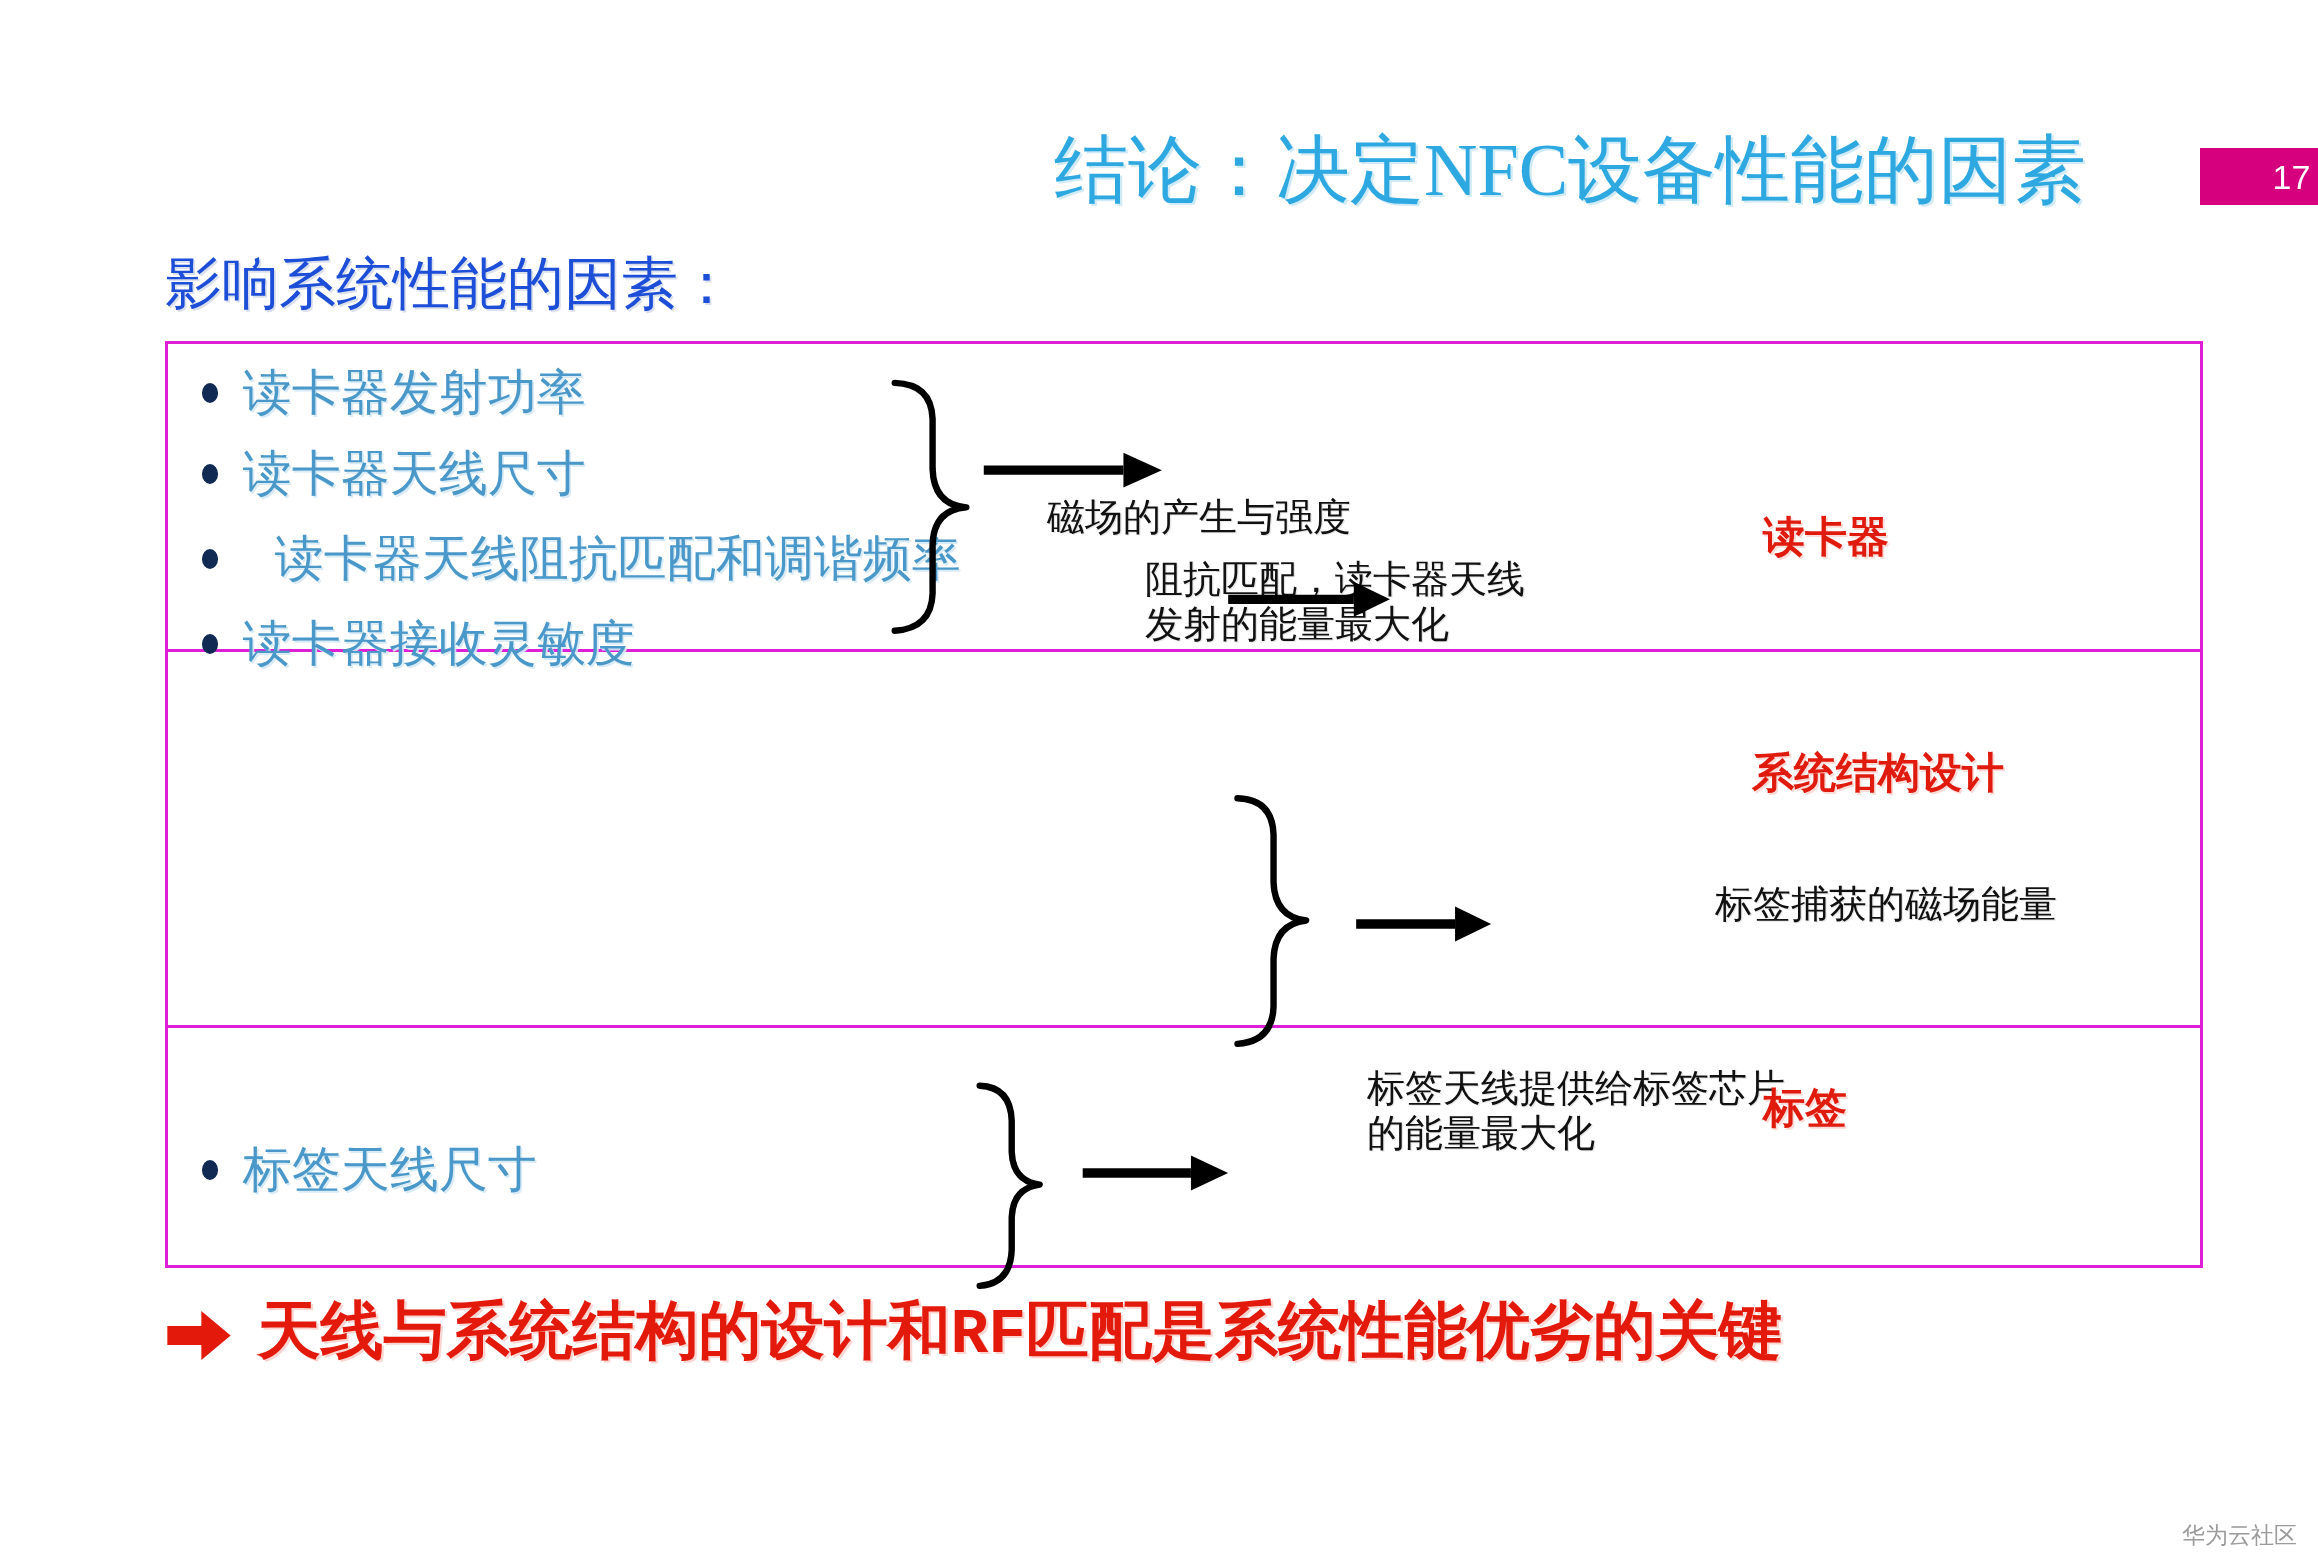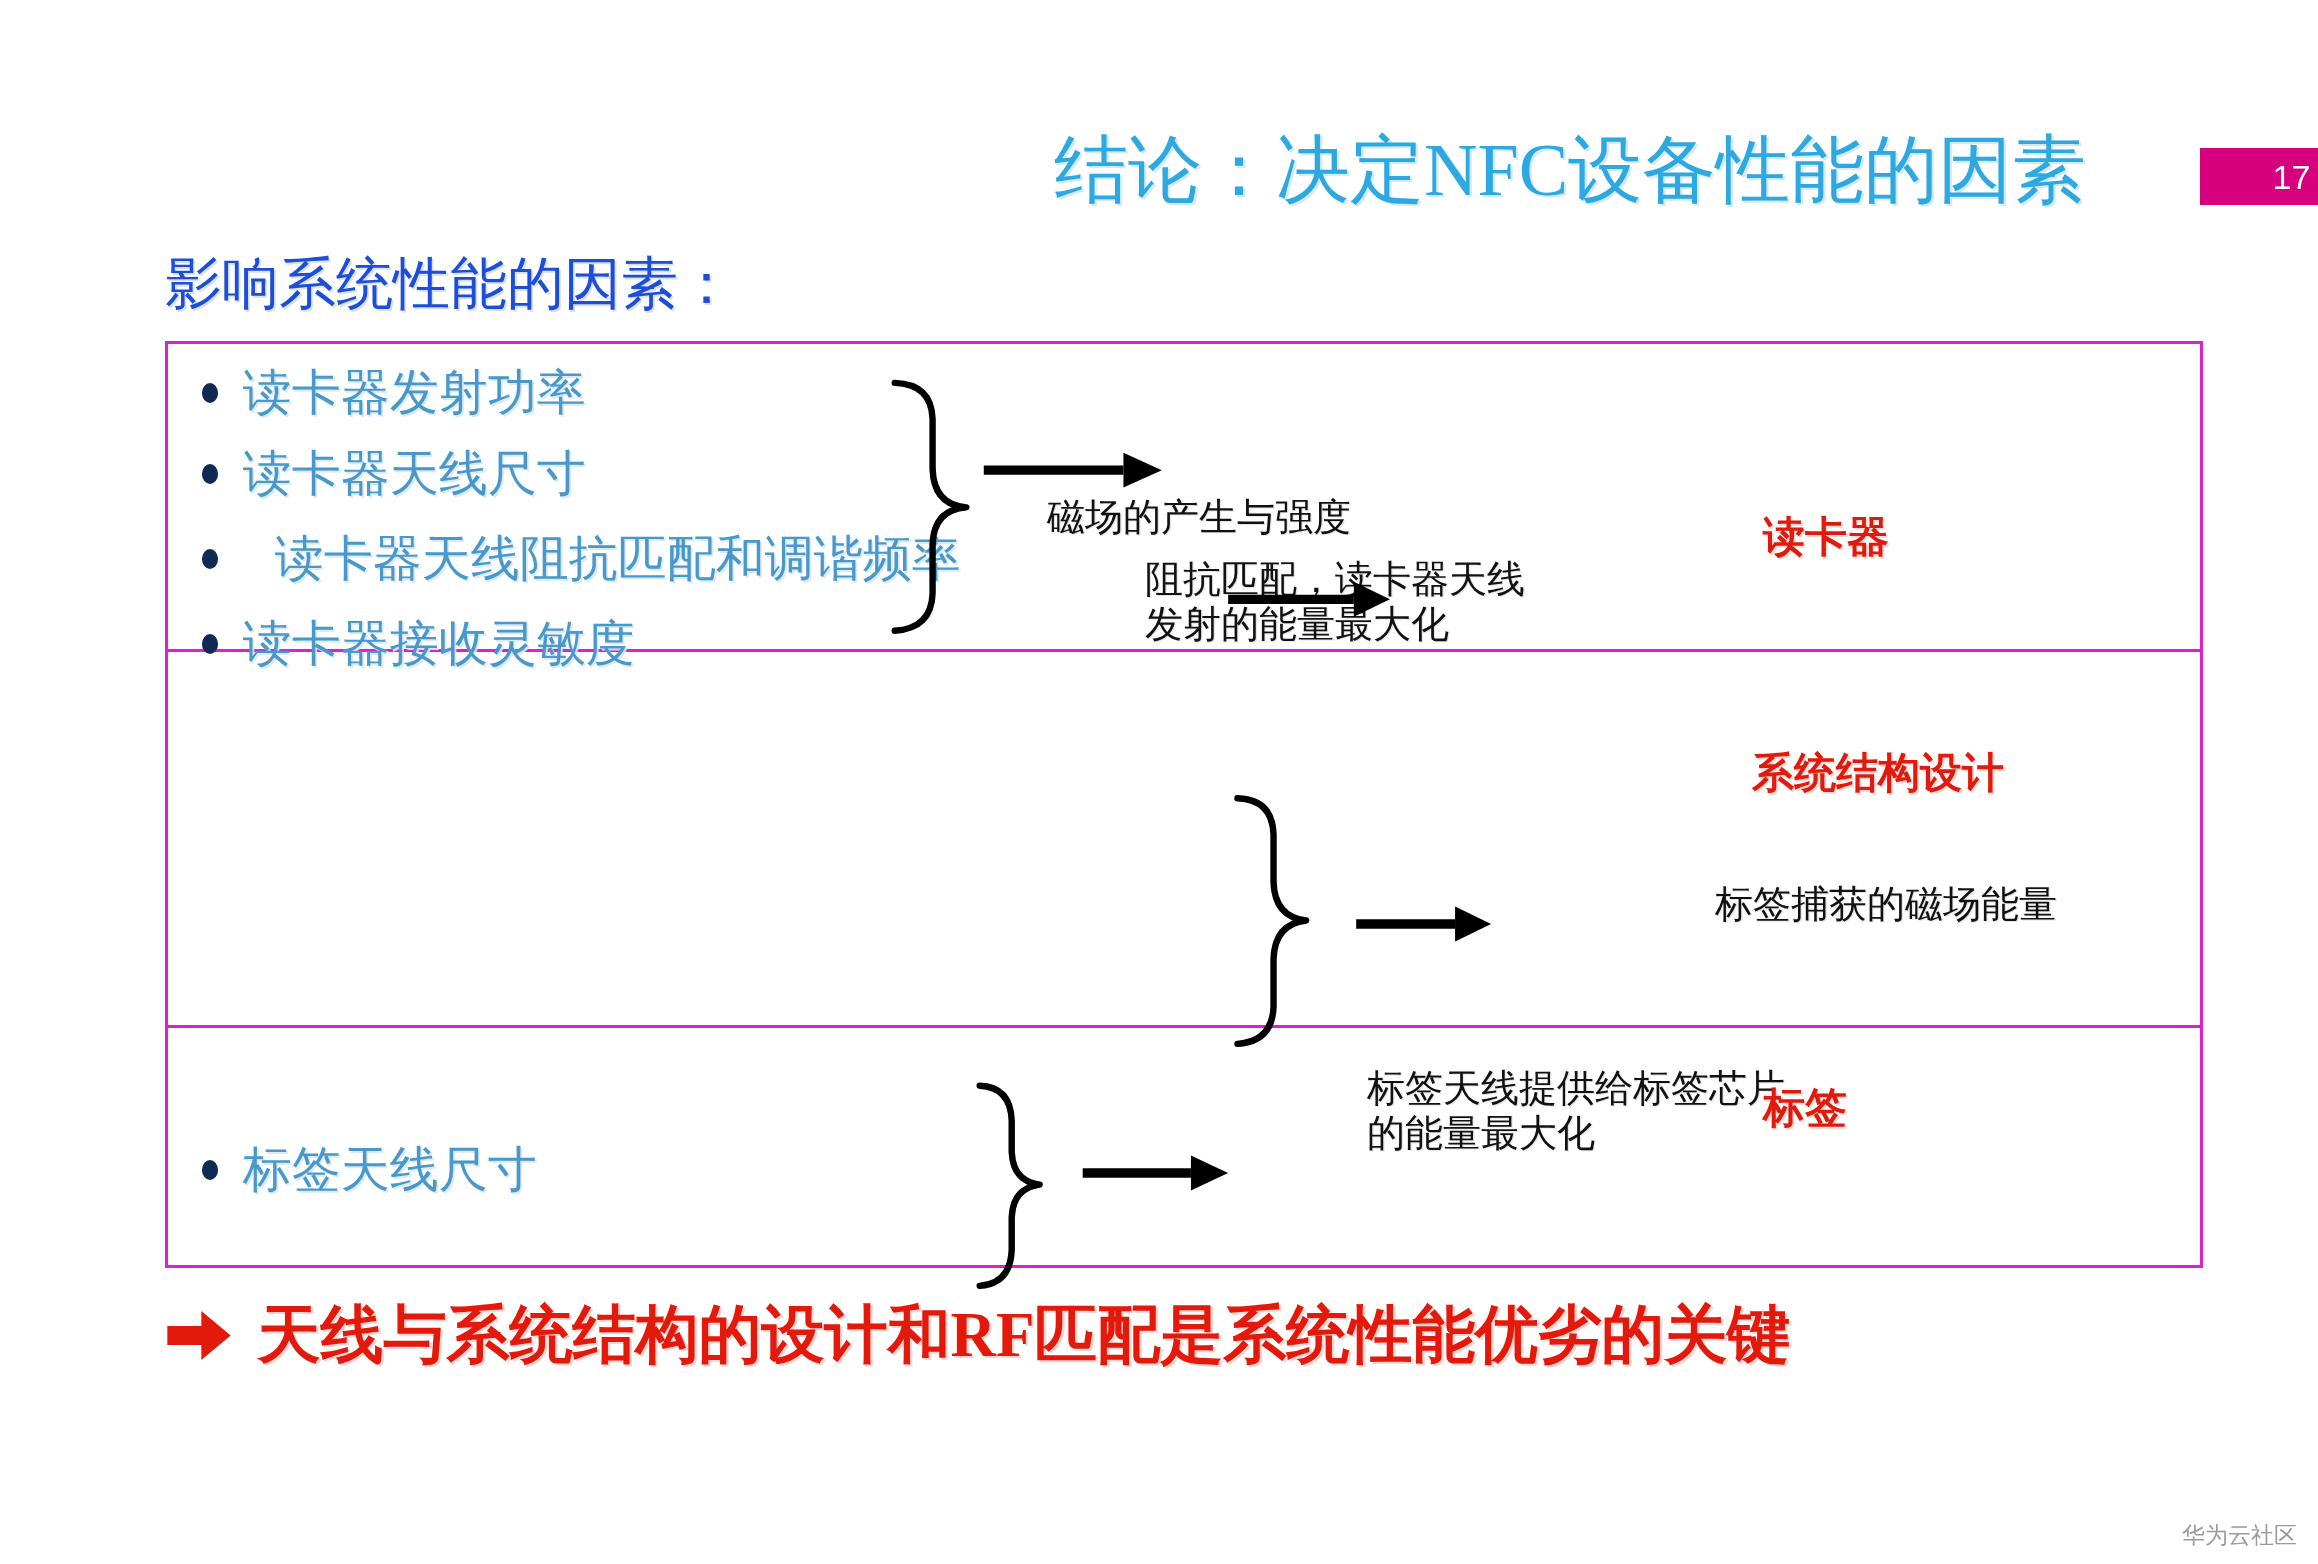--- a/index.html
+++ b/index.html
@@ -148,20 +148,21 @@
   }
 
   
   #conclusion {
     position: absolute;
     left: 165px;
     top: 1299px;
     display: flex;
     align-items: center;
     white-space: nowrap;
+    font-family: Liberation Mono, monospace;
   }
   #conclusion-arrow {
     width: 68px;
     height: 61px;
     flex: 0 0 auto;
     margin-right: 24.4px;
   }
   #conclusion-text {
     font-size: 63px;
     line-height: 73px;

